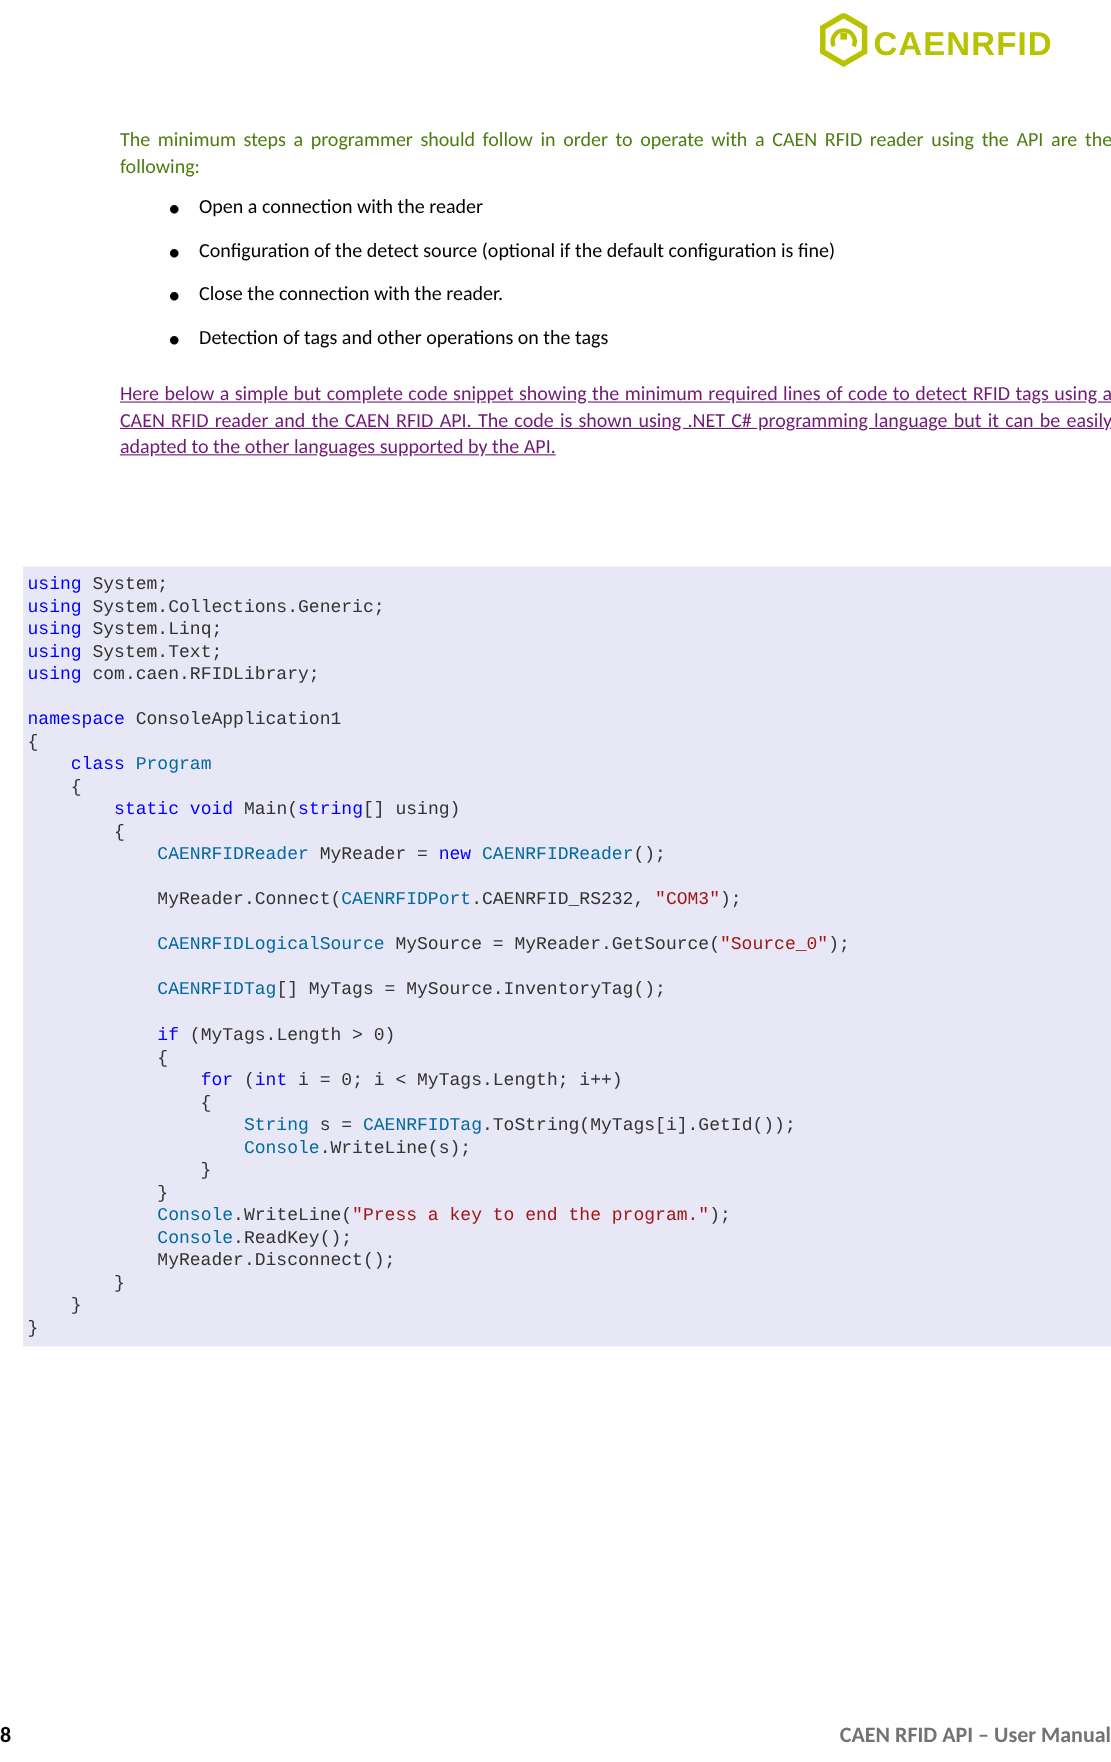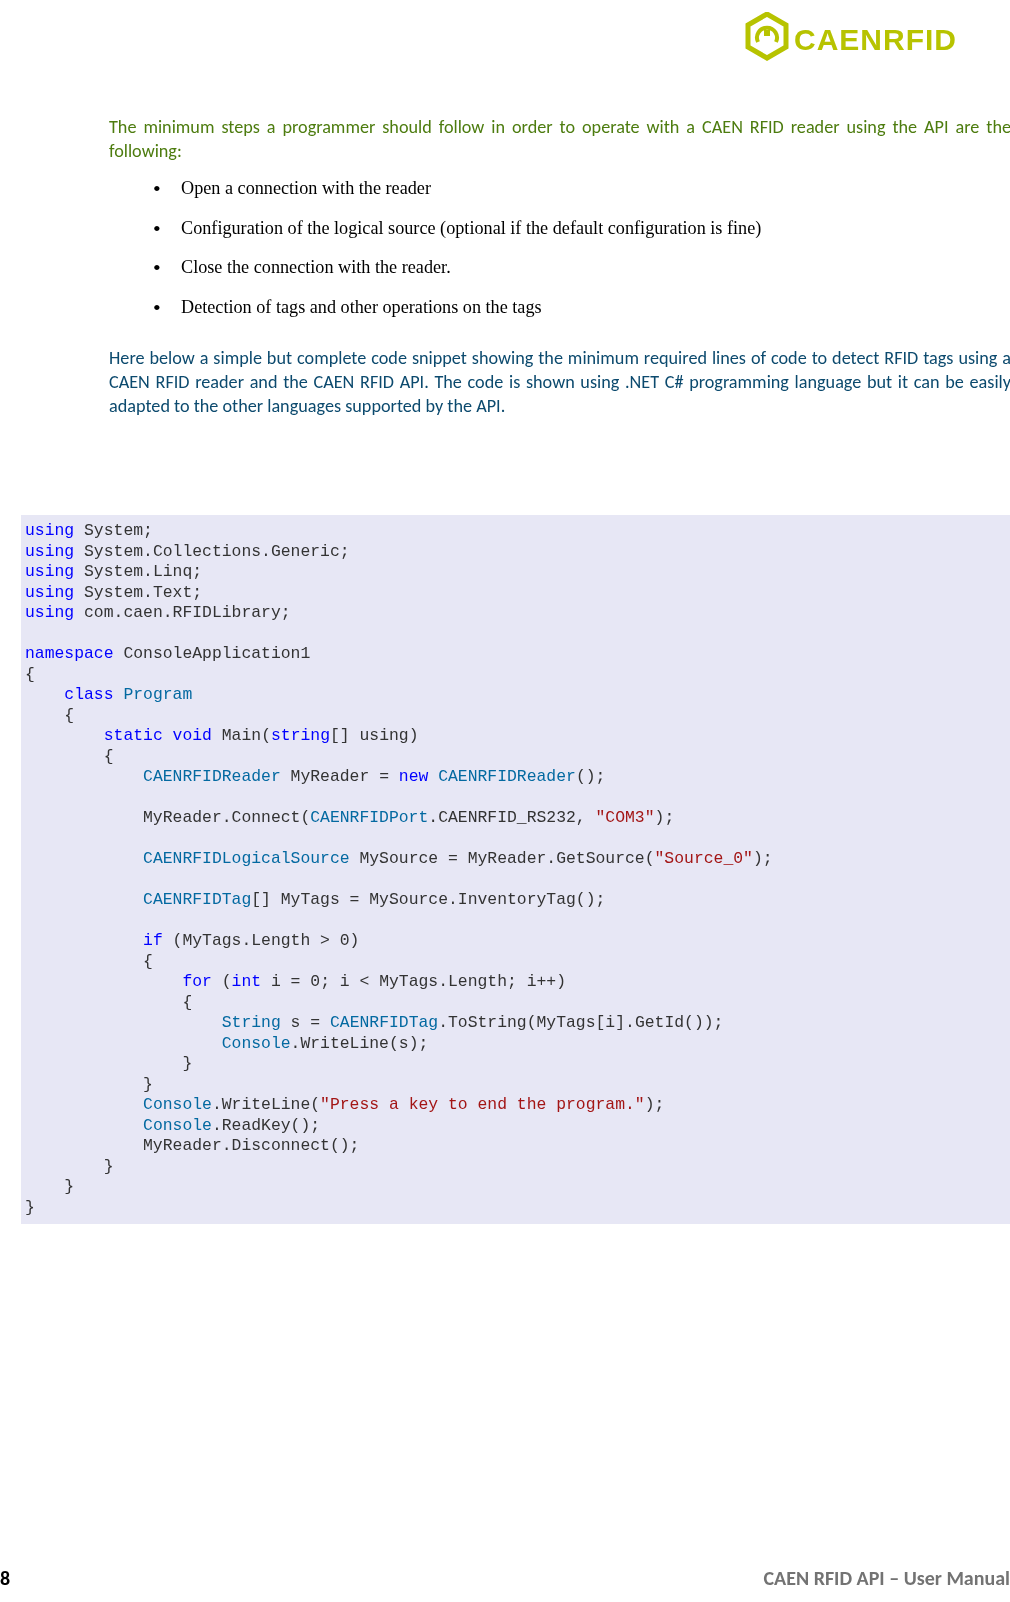--- a/index.html
+++ b/index.html
@@ -37,21 +37,20 @@
     margin: 0 0 14px 0;
     font-size: 18.2px;
     line-height: 1.32;
     text-align: justify;
     color: #4d7c0f;
   }
   ul.steps {
     margin: 0 0 26px 0;
     padding: 0 0 0 48px;
     list-style: none;
-    font-family: Liberation Serif, serif;
   }
   ul.steps li {
     position: relative;
     font-size: 18.2px;
     line-height: 1.3;
     margin: 0 0 16px 0;
     padding-left: 24px;
   }
   ul.steps li::before {
     content: "•";
@@ -59,21 +58,22 @@
     left: -4px;
     top: -2px;
     font-size: 22px;
     color: #000;
   }
   p.intro2 {
     margin: 0 0 0 0;
     font-size: 18.2px;
     line-height: 1.32;
     text-align: justify;
-    color: #0c4a6e;
+    color: #701a75;
+    text-decoration: underline;
   }
   .codeblock {
     position: absolute;
     top: 515px;
     left: 21px;
     width: 989px;
     background: #e7e7f5;
     box-sizing: border-box;
     padding: 6px 0 6px 4px;
     font-family: Liberation Mono, monospace;
@@ -117,21 +117,21 @@
       <g fill="#b7c300">
         <text x="50" y="38" font-family="Arial, sans-serif" font-weight="900" font-size="30" letter-spacing="1">CAENRFID</text>
       </g>
     </svg>
   </div>
 
   <div class="content">
     <p class="intro">The minimum steps a programmer should follow in order to operate with a CAEN RFID reader using the API are the following:</p>
     <ul class="steps">
       <li>Open a connection with the reader</li>
-      <li>Configuration of the logical source (optional if the default configuration is fine)</li>
+      <li>Configuration of the detect source (optional if the default configuration is fine)</li>
       <li>Close the connection with the reader.</li>
       <li>Detection of tags and other operations on the tags</li>
     </ul>
     <p class="intro2">Here below a simple but complete code snippet showing the minimum required lines of code to detect RFID tags using a CAEN RFID reader and the CAEN RFID API. The code is shown using .NET C# programming language but it can be easily adapted to the other languages supported by the API.</p>
   </div>
 
   <div class="codeblock"><span class="kw">using</span> <span>System;</span>
 <span class="kw">using</span> <span>System.Collections.Generic;</span>
 <span class="kw">using</span> <span>System.Linq;</span>
 <span class="kw">using</span> <span>System.Text;</span>

